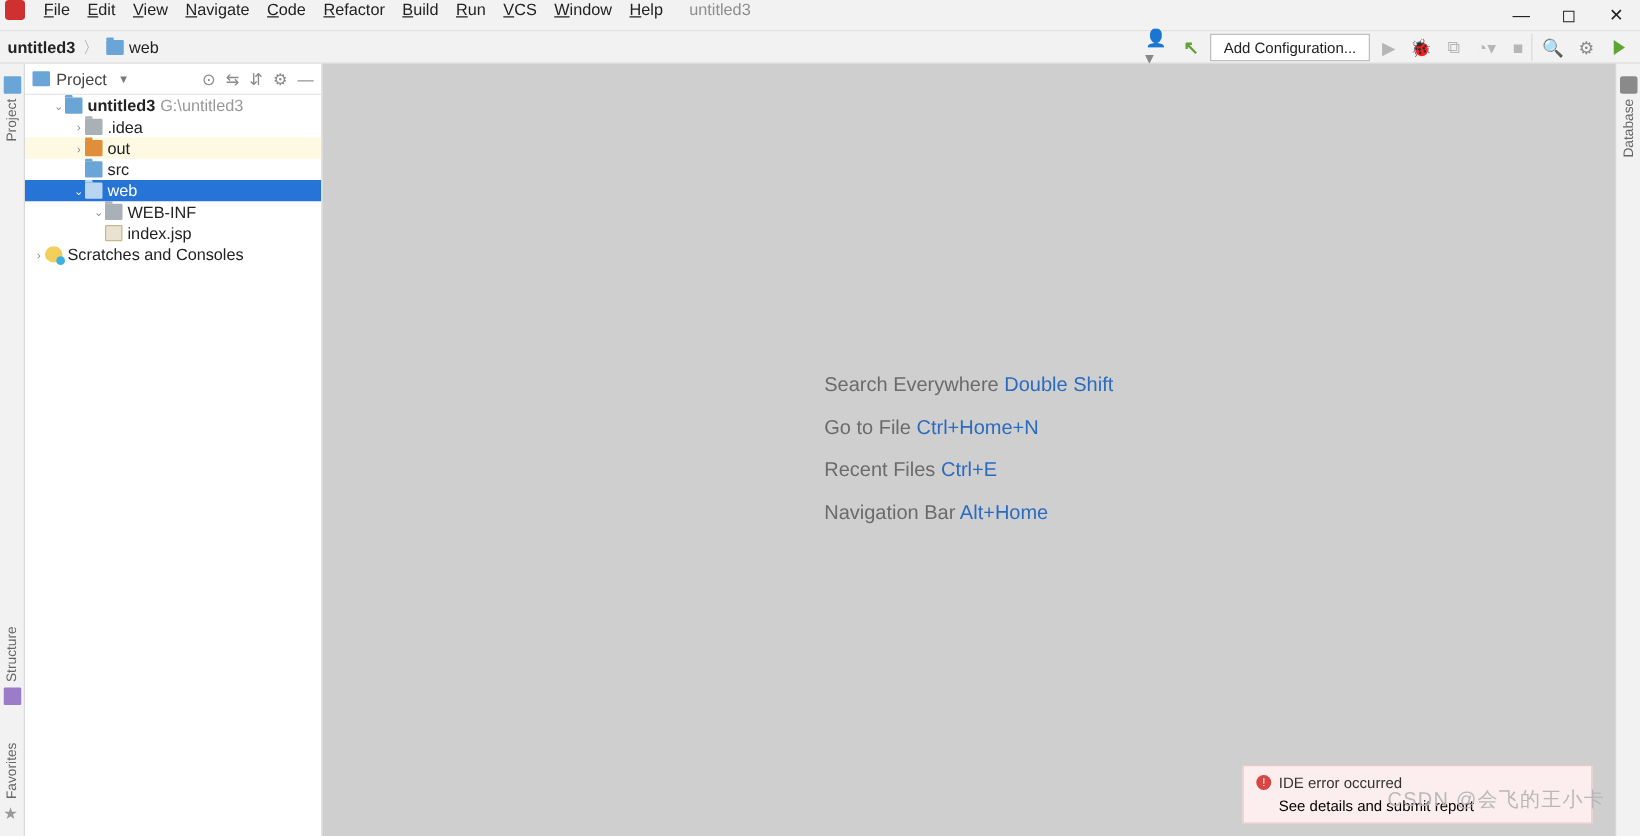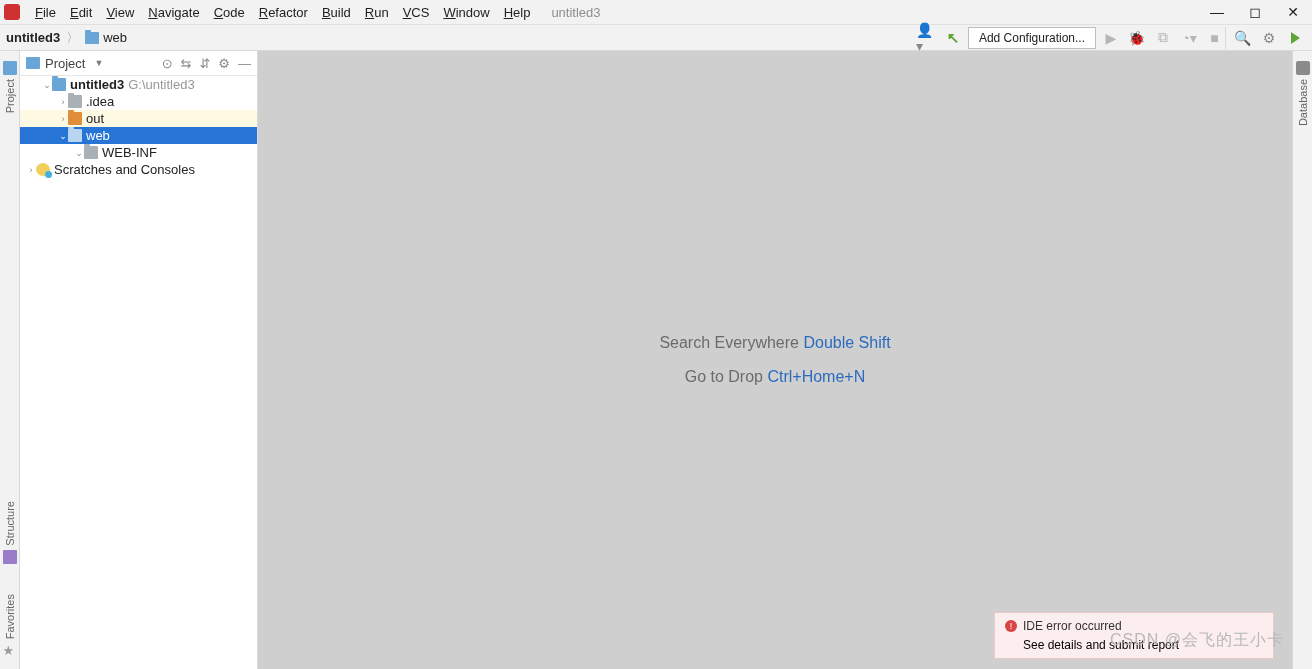--- a/index.html
+++ b/index.html
@@ -1,20 +1,20 @@
 <!DOCTYPE html>
 <html><head>
 <meta charset="utf-8">
 <style>
 * { margin:0; padding:0; box-sizing:border-box; font-family:"Segoe UI",Arial,sans-serif; }
 html,body { width:1312px; height:669px; overflow:hidden; background:#f2f2f2; color:#222; font-size:13px; }
 .root { display:flex; flex-direction:column; width:100%; height:100%; }
 
 
-.menubar { height:25px; display:flex; align-items:center; background:#f2f2f2; border-bottom:1px solid #e0e0e0; padding-left:4px; }
+.menubar { height:25px; display:flex; align-items:flex-start; background:#f2f2f2; border-bottom:1px solid #e0e0e0; padding-left:4px; }
 .menubar .logo { width:16px; height:16px; border-radius:3px; background:#cf3131; margin-right:8px; }
 .menubar .menu-item { padding:0 7px; cursor:default; }
 .menubar .menu-item .ul { text-decoration:underline; }
 .menubar .doc-title { margin-left:14px; color:#8d8d8d; }
 .menubar .spacer { flex:1; }
 .winctrls { display:flex; align-items:center; height:100%; }
 .winctrls div { width:38px; height:100%; display:flex; align-items:center; justify-content:center; font-size:14px; }
 
 
 .navbar { height:26px; display:flex; align-items:center; background:#f2f2f2; border-bottom:1px solid #d9d9d9; padding:0 6px; }
@@ -64,21 +64,21 @@
 .node.hl-out { background:#fef9e2; }
 .node.hl-sel { background:#2675d6; color:#fff; }
 .node.hl-sel .arrow{ color:#fff; }
 .node.hl-sel .ic.folder-blue{ background:#b9d5f2; }
 
 
 .ind0{padding-left:6px}.ind1{padding-left:22px}.ind2{padding-left:38px}.ind3{padding-left:54px}.ind4{padding-left:70px}
 
 
 .editor { flex:1; background:#cfcfcf; position:relative; display:flex; align-items:center; justify-content:center; }
-.hints { color:#6b6b6b; font-size:16px; line-height:34px; text-align:center; }
+.hints { color:#6b6b6b; font-size:16px; line-height:34px; text-align:left; }
 .hints .shortcut { color:#2b6bbf; }
 .hints .row { display:block; }
 
 
 .toast { position:absolute; right:18px; bottom:10px; width:280px; background:#fceeee; border:1px solid #eac9c9; padding:6px 10px; font-size:12px; }
 .toast .t1{ color:#333; display:flex; align-items:center; gap:6px; }
 .toast .errdot{ width:12px;height:12px;border-radius:50%;background:#d94444;color:#fff;font-size:9px;display:flex;align-items:center;justify-content:center;}
 .toast .t2{ color:#000000; margin-top:5px; padding-left:18px;}
 
 
@@ -181,42 +181,54 @@
           <div class="node ind2">
             <span class="arrow">›</span>
             <span class="ic folder-grey"></span>
             <span>.idea</span>
           </div>
           <div class="node ind2 hl-out">
             <span class="arrow">›</span>
             <span class="ic folder-orange"></span>
             <span>out</span>
           </div>
+          <div class="node ind2">
+            <span class="arrow"></span>
+            <span class="ic folder-blue"></span>
+            <span>src</span>
+          </div>
           <div class="node ind2 hl-sel">
             <span class="arrow">⌄</span>
             <span class="ic folder-blue"></span>
             <span>web</span>
           </div>
           <div class="node ind3">
             <span class="arrow">⌄</span>
             <span class="ic folder-grey"></span>
             <span>WEB-INF</span>
           </div>
+          <div class="node ind3">
+            <span class="arrow"></span>
+            <span class="ic jsp"></span>
+            <span>index.jsp</span>
+          </div>
           <div class="node ind0" style="padding-left: 6px;">
             <span class="arrow">›</span>
             <span class="ic scratch"></span>
             <span>Scratches and Consoles</span>
           </div>
         </div>
     </div>
 
     <div class="editor">
       <div class="hints" id="hints">
           <span class="row"><span>Search Everywhere </span><span class="shortcut">Double Shift</span></span>
-          <span class="row"><span>Go to Drop </span><span class="shortcut">Ctrl+Home+N</span></span>
+          <span class="row"><span>Go to File </span><span class="shortcut">Ctrl+Home+N</span></span>
+          <span class="row"><span>Recent Files </span><span class="shortcut">Ctrl+E</span></span>
+          <span class="row"><span>Navigation Bar </span><span class="shortcut">Alt+Home</span></span>
         </div>
       <div class="toast">
         <div class="t1">
             <span class="errdot">!</span>
             <span>IDE error occurred</span>
           </div>
         <div class="t2">See details and submit report</div>
       </div>
       <div class="watermark">CSDN @会飞的王小卡</div>
     </div>

